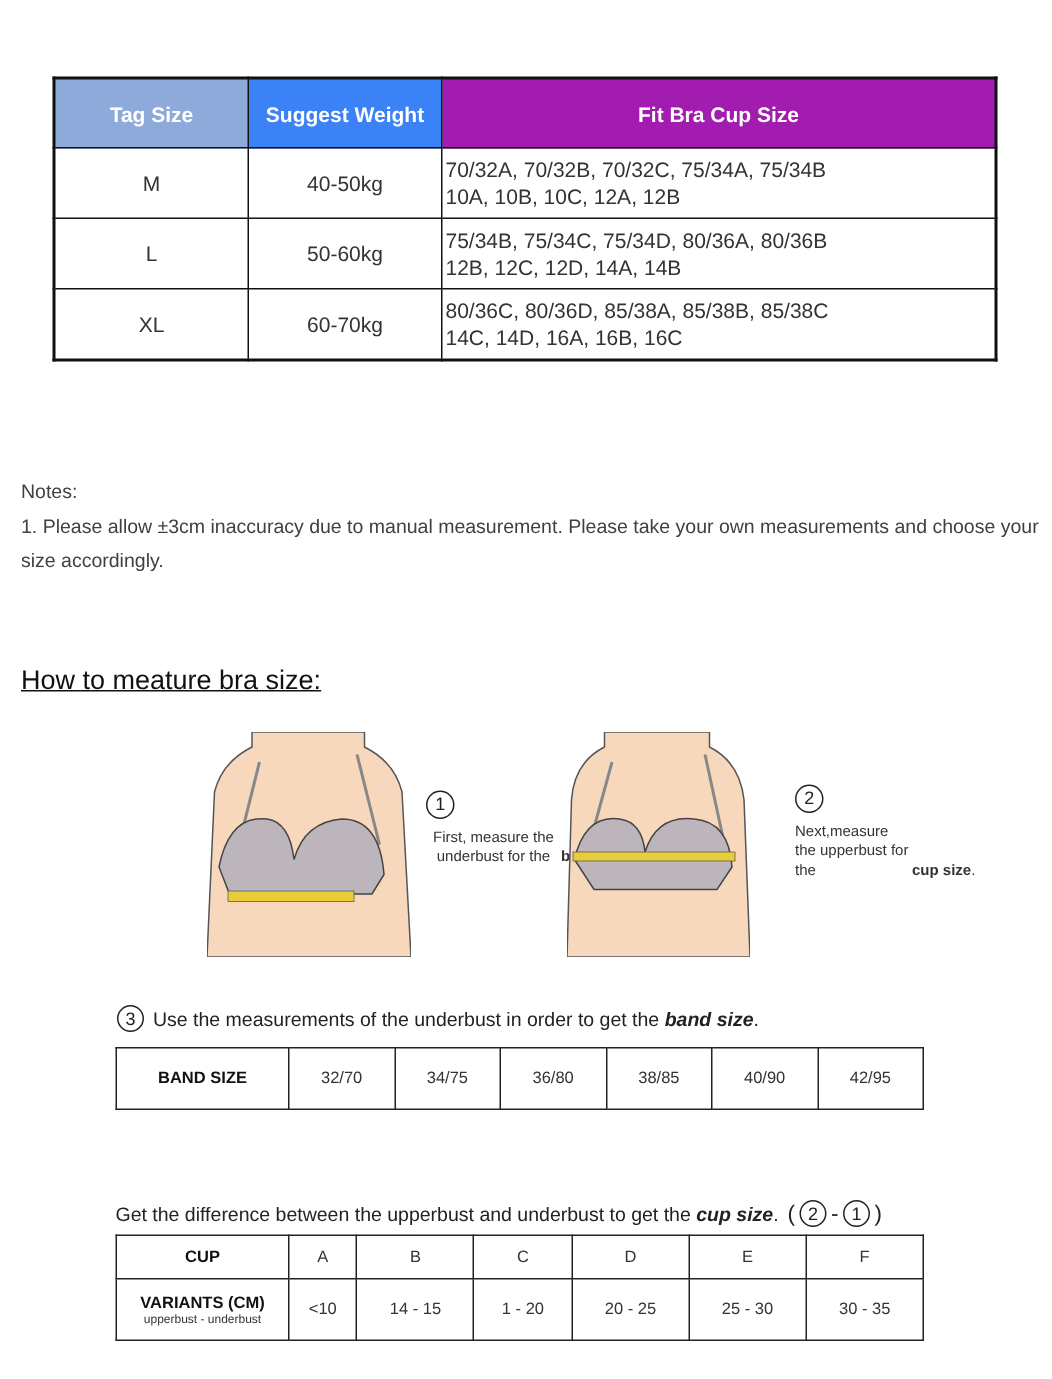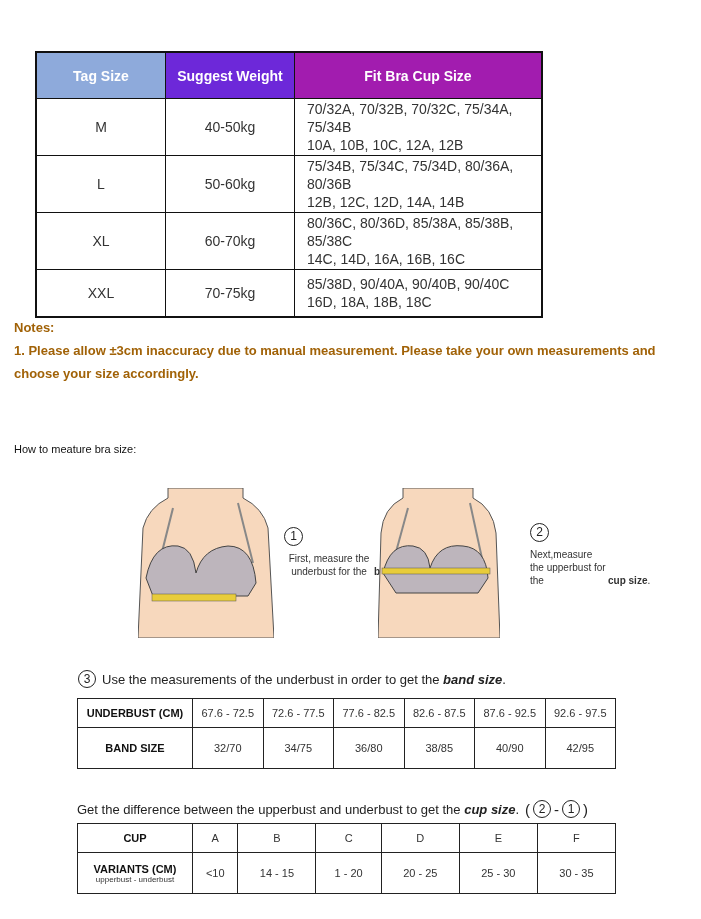--- a/index.html
+++ b/index.html
@@ -1,44 +1,44 @@
 <!DOCTYPE html>
 <html><head>
 <meta charset="utf-8">
 <style>
   html, body { margin:0; padding:0; background:#fff; }
   body { width:701px; height:919px; position:relative; overflow:hidden; font-family:"Liberation Sans", sans-serif; color:#222; }
-  .size-table { position:absolute; left:35px; top:51px; width:508px; border-collapse:collapse; border:2px solid #111; font-size:14px; }
+  .size-table { position:absolute; left:35px; top:51px; width:630px; border-collapse:collapse; border:2px solid #111; font-size:14px; }
   .size-table th { background:#8eaadb; color:#fff; font-weight:bold; height:43px; border:1px solid #111; font-size:14px; }
   .size-table td { border:1px solid #111; height:44px; color:#333; }
   .size-table td.c { text-align:center; }
-  .size-table td.l { padding-left:12px; line-height:18px; vertical-align:middle; }
+  .size-table td.l { padding-left:2px; line-height:18px; vertical-align:middle; }
   .col1 { width:126px; } .col2 { width:126px; }
-  .notes { position:absolute; left:14px; top:316px; width:680px; font-size:13px; line-height:23px; color:#a16207;font-weight:bold; }
+  .notes { position:absolute; left:14px; top:316px; width:680px; font-size:13px; line-height:23px; color:#404040; }
   .notes .p { margin:0; }
-  .howto { position:absolute; left:14px; top:443px; font-size:11px; color:#111; }
+  .howto { position:absolute; left:14px; top:443px; font-size:18px; color:#111;text-decoration:underline; }
   .illus { position:absolute; top:488px; width:136px; height:150px; overflow:hidden; }
   .illus svg { display:block; }
   .step { position:absolute; font-size:10px; line-height:13px; color:#333; }
   .circ { display:inline-flex; width:16px; height:16px; border:1px solid #222; border-radius:50%; align-items:center; justify-content:center; font-size:12px; color:#222; }
   .step .circ { width:17px; height:17px; margin-bottom:6px; }
   .instr { position:absolute; left:78px; font-size:13px; color:#222; display:flex; align-items:center; gap:6px; }
   .mtable { position:absolute; left:77px; width:539px; border-collapse:collapse; border:1.5px solid #222; font-size:11px; }
   .mtable td { border:1px solid #222; text-align:center; color:#333; }
   .mtable td.h { font-weight:bold; color:#111; width:112px; }
   .sub { font-size:8px; font-weight:normal; color:#333; display:block; }
 </style>
 </head>
 <body>
 
 <table class="size-table">
   <thead>
     <tr>
       <th class="col1" style="background: rgb(142, 170, 219);">Tag Size</th>
-      <th class="col2" style="background: #6d28d9;">Suggest Weight</th>
+      <th class="col2" style="background: #3b82f6;">Suggest Weight</th>
       <th style="background: #a21caf;">Fit Bra Cup Size</th>
     </tr>
   </thead>
   <tbody>
     <tr>
       <td class="c">M</td>
       <td class="c">40-50kg</td>
       <td class="l">
           <div>70/32A, 70/32B, 70/32C, 75/34A, 75/34B</div>
           <div>10A, 10B, 10C, 12A, 12B</div>
@@ -51,28 +51,20 @@
           <div>75/34B, 75/34C, 75/34D, 80/36A, 80/36B</div>
           <div>12B, 12C, 12D, 14A, 14B</div>
         </td>
     </tr>
     <tr>
       <td class="c">XL</td>
       <td class="c">60-70kg</td>
       <td class="l">
           <div>80/36C, 80/36D, 85/38A, 85/38B, 85/38C</div>
           <div>14C, 14D, 16A, 16B, 16C</div>
-        </td>
-    </tr>
-    <tr>
-      <td class="c">XXL</td>
-      <td class="c">70-75kg</td>
-      <td class="l">
-          <div>85/38D, 90/40A, 90/40B, 90/40C</div>
-          <div>16D, 18A, 18B, 18C</div>
         </td>
     </tr>
   </tbody>
 </table>
 
 <div class="notes">
   <p class="p">Notes:</p>
   <p class="p">1. Please allow ±3cm inaccuracy due to manual measurement. Please take your own measurements and choose your size accordingly.</p>
 </div>
 
@@ -105,29 +97,20 @@
   <span class="circ">2</span><br>
   <span style="display:inline-block;width:78px;">Next,measure the upperbust for the </span><b>cup size</b><span>.</span>
 </div>
 
 <div class="instr" style="top:670px;">
   <span class="circ">3</span>
   <span><span>Use the measurements of the underbust in order to get the </span><b><i>band size</i></b><span>.</span></span>
 </div>
 <table class="mtable" style="top:698px;">
   <tbody>
-      <tr style="height:29px;">
-    <td class="h">UNDERBUST (CM)</td>
-    <td>67.6 - 72.5</td>
-    <td>72.6 - 77.5</td>
-    <td>77.6 - 82.5</td>
-    <td>82.6 - 87.5</td>
-    <td>87.6 - 92.5</td>
-    <td>92.6 - 97.5</td>
-  </tr>
   <tr style="height:41px;">
     <td class="h">BAND SIZE</td>
     <td>32/70</td>
     <td>34/75</td>
     <td>36/80</td>
     <td>38/85</td>
     <td>40/90</td>
     <td>42/95</td>
   </tr>
 </tbody>

